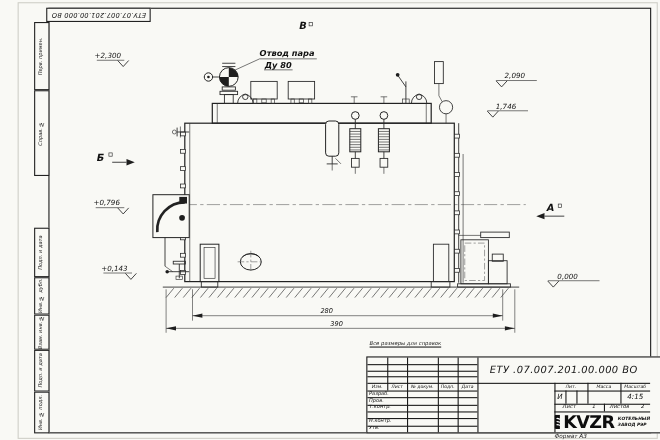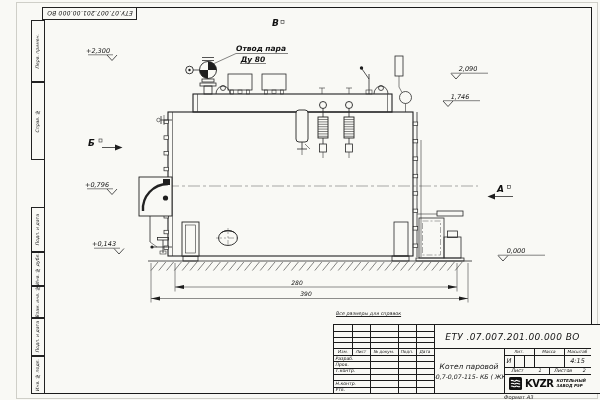--- a/index.html
+++ b/index.html
@@ -31,21 +31,21 @@
   .cell{position:absolute;display:flex;align-items:center;justify-content:center;
       font-style:italic;color:#141414;white-space:nowrap;overflow:hidden}
   .cell.lft{justify-content:flex-start;padding-left:1.5px;box-sizing:border-box}
   .desig{font-size:9px;letter-spacing:.4px}
   .hdr{font-size:4.2px}
   .staff{font-size:4.6px}
   .nm1{font-size:7.5px}.nm2{font-size:6.2px}
   .scl{font-size:6.5px}
   .shrow{font-size:4.8px;justify-content:space-around}
   .logo{display:flex;align-items:center;justify-content:center;gap:3px;font-style:normal}
-  .logo .kv{font-weight:900;font-size:10px;letter-spacing:-.5px;color:#0d0d0d}
+  .logo .kv{font-weight:900;font-size:16px;letter-spacing:-.5px;color:#0d0d0d}
   .logo .cap{font-size:4px;line-height:1.2;font-weight:bold;color:#111;font-style:italic}
   
   .s1{stroke:#222;stroke-width:1.1;fill:none}
   .s08{stroke:#2a2a2a;stroke-width:.8;fill:none}
   .s06{stroke:#333;stroke-width:.6;fill:none}
   .dim{stroke:#333;stroke-width:.55;fill:none}
   .cl{stroke:#555;stroke-width:.5;fill:none;stroke-dasharray:12 3 3 3}
   .cld{stroke:#555;stroke-width:.5;fill:none;stroke-dasharray:6 2 2 2}
   .fil{fill:#1e1e1e;stroke:none}
   .wfill{fill:#f9f9f5;stroke:#222;stroke-width:.9}
@@ -365,24 +365,20 @@
     <div class="cell hdr" style="left:64px;top:23px;width:18px;height:7px">Подп.</div>
     <div class="cell hdr" style="left:82px;top:23px;width:18px;height:7px">Дата</div>
 
     <div class="cell staff lft" style="left:0;top:30px;width:36px;height:6.3px">Разраб.</div>
     <div class="cell staff lft" style="left:0;top:36.3px;width:36px;height:6.3px">Пров.</div>
     <div class="cell staff lft" style="left:0;top:42.7px;width:36px;height:6.3px">Т.контр.</div>
     <div class="cell staff lft" style="left:0;top:49px;width:36px;height:6.3px"></div>
     <div class="cell staff lft" style="left:0;top:55.3px;width:36px;height:6.3px">Н.контр.</div>
     <div class="cell staff lft" style="left:0;top:61.7px;width:36px;height:6.3px">Утв.</div>
 
-    <div class="cell" style="left:100px;top:23px;width:70px;height:45px;flex-direction:column;gap:2px">
-      <div class="nm1">Котел паровой</div>
-      <div class="nm2">Е -0,7-0,07-115- КБ ( ЖК )</div>
-    </div>
 
     <div class="cell hdr" style="left:170px;top:23px;width:30px;height:7px">Лит.</div>
     <div class="cell hdr" style="left:200px;top:23px;width:30px;height:7px">Масса</div>
     <div class="cell hdr" style="left:230px;top:23px;width:27px;height:7px">Масштаб</div>
     <div class="cell scl" style="left:170px;top:30px;width:10px;height:12px">И</div>
     <div class="cell scl" style="left:230px;top:30px;width:27px;height:12px">4:15</div>
 
     <div class="cell shrow" style="left:170px;top:42px;width:45px;height:7px">
       <span>Лист</span>
       <span>1</span>

